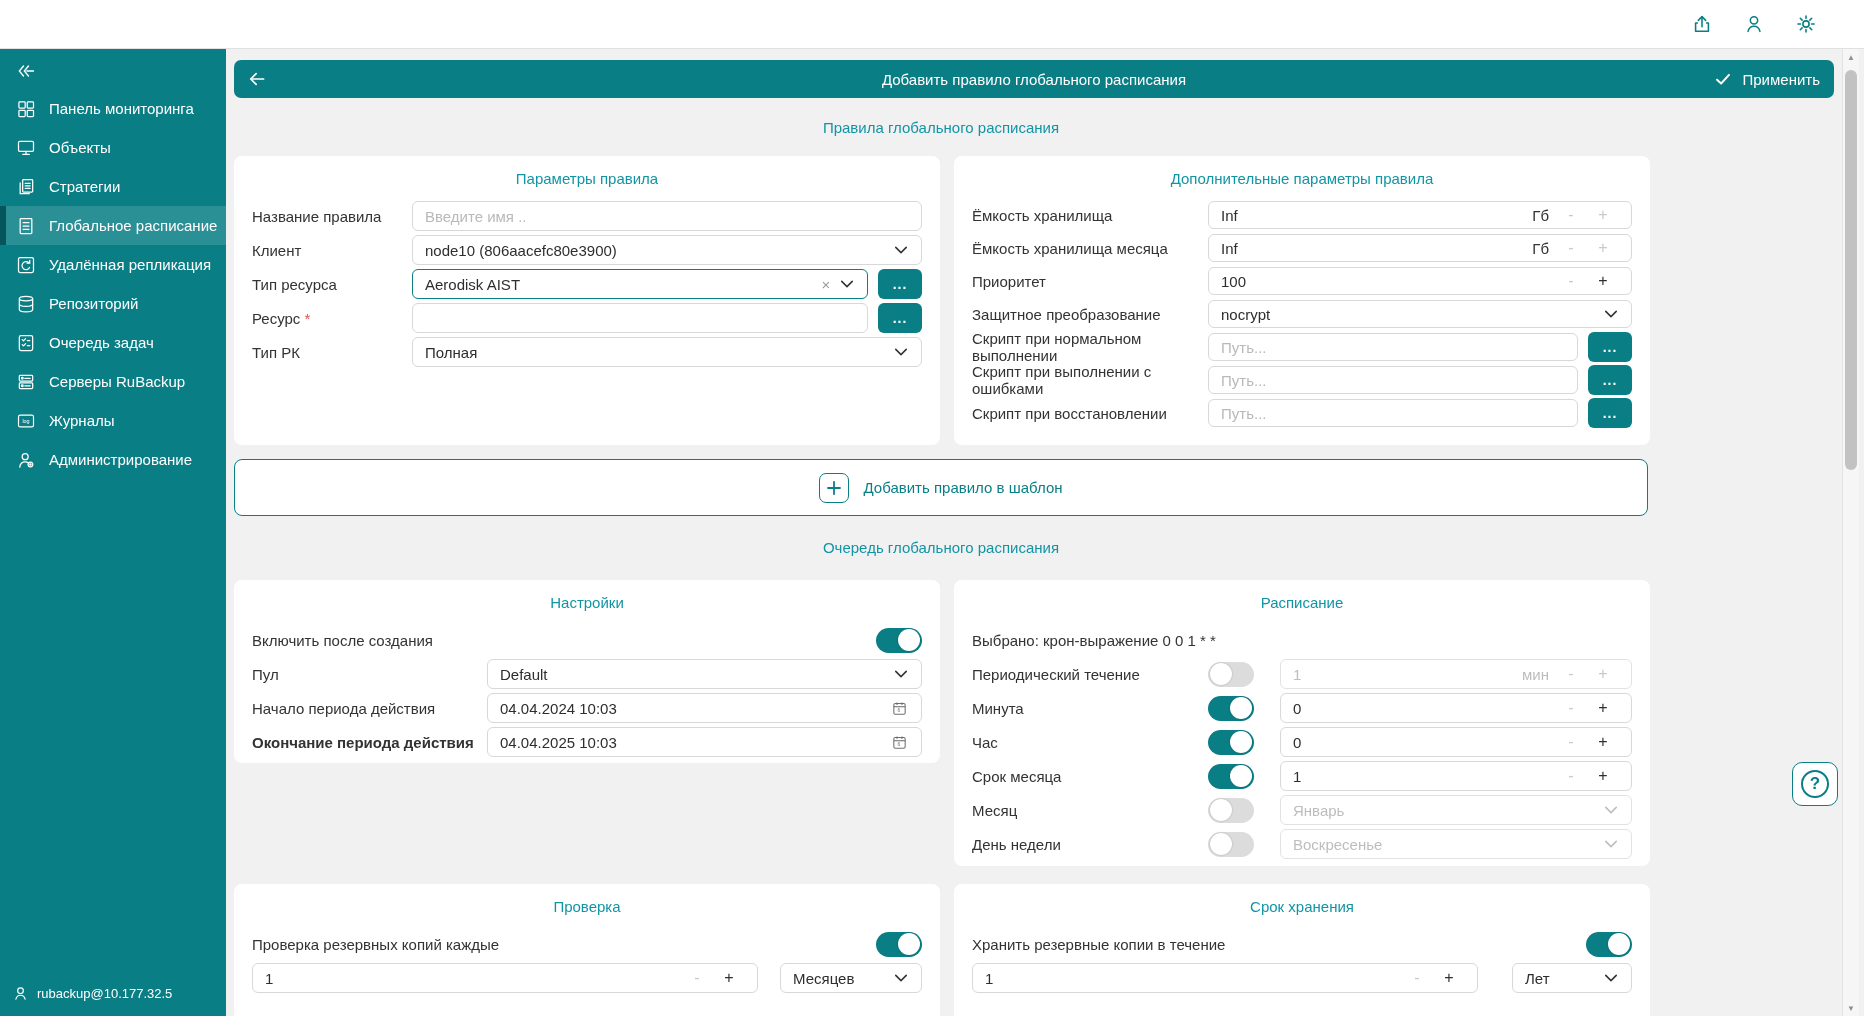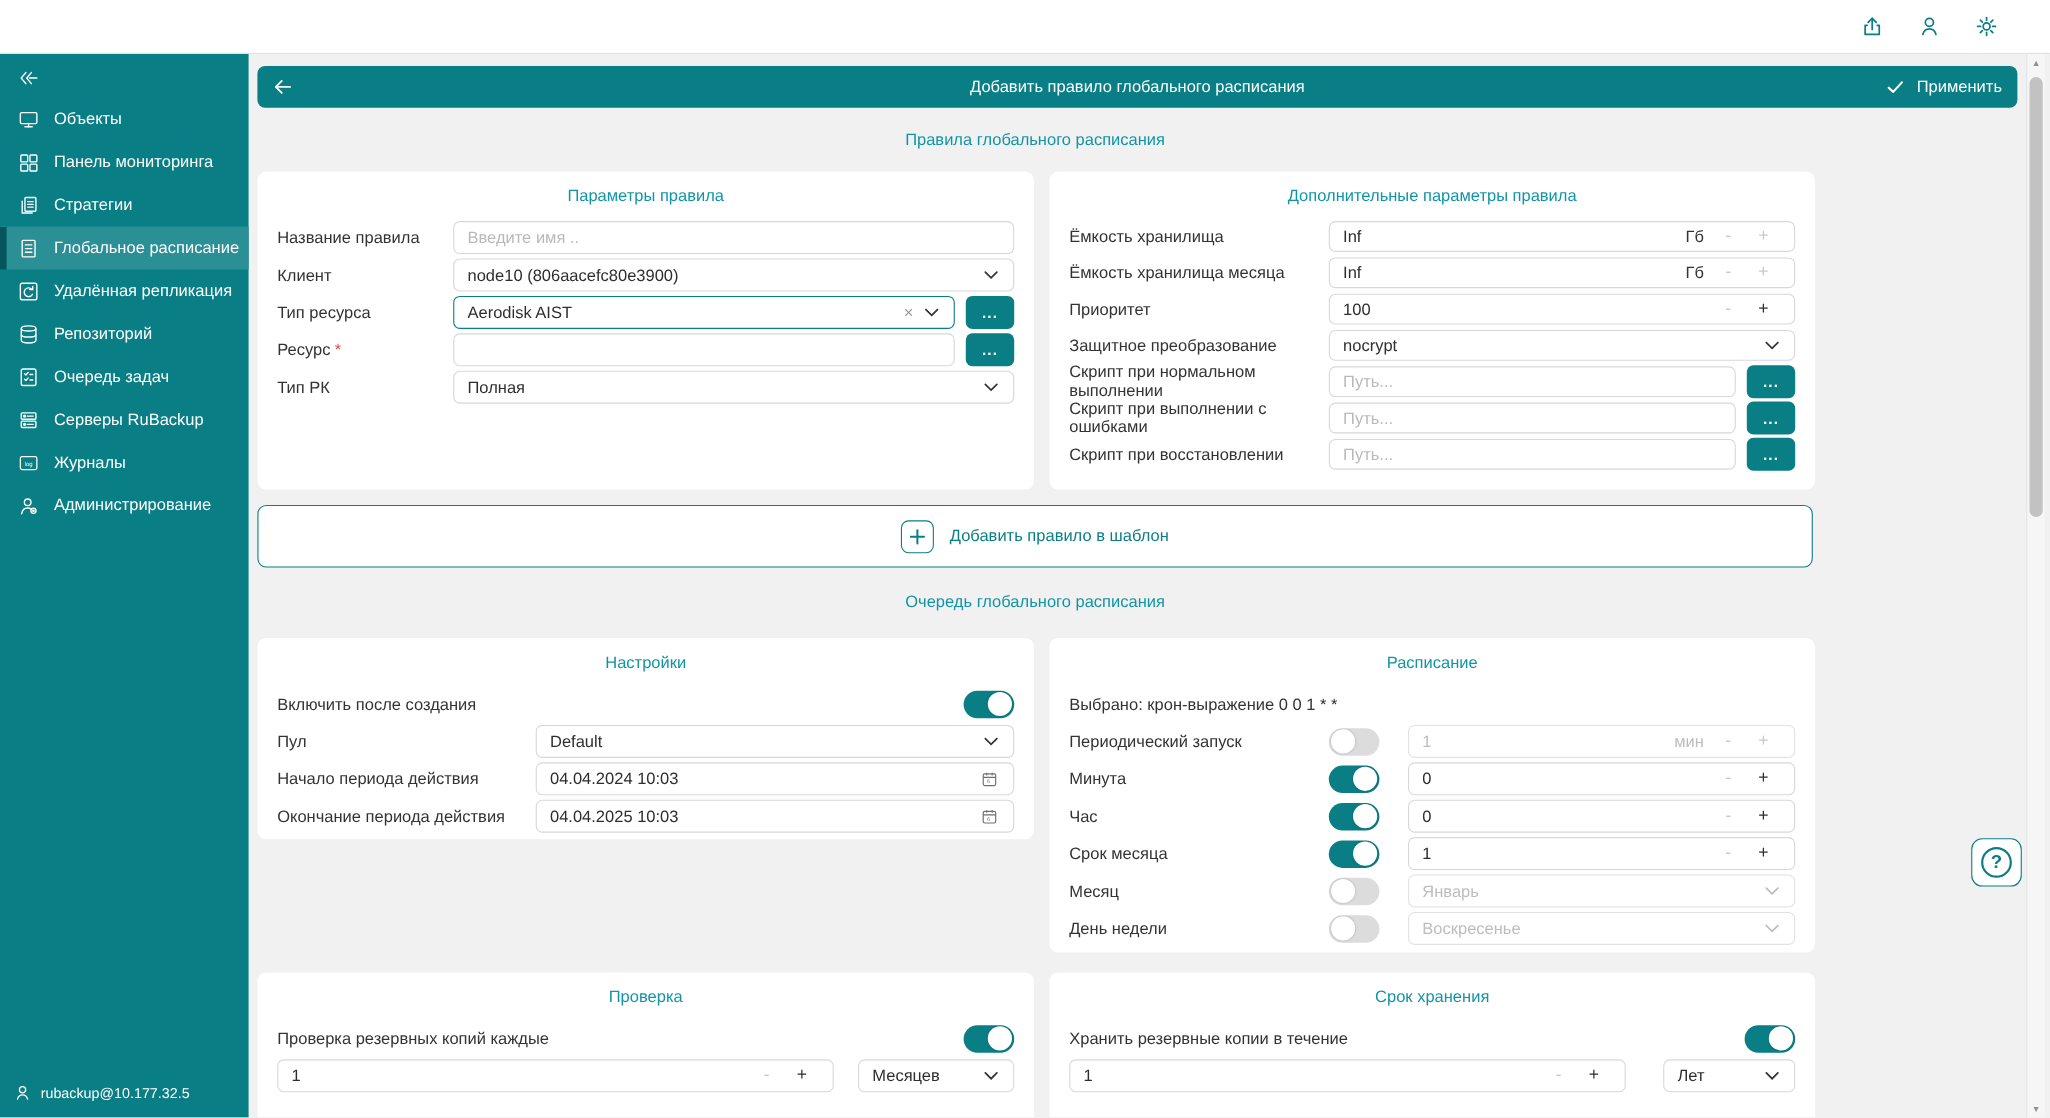--- a/index.html
+++ b/index.html
@@ -124,39 +124,39 @@
   <div id="collapse">
     <svg width="20" height="18" viewBox="0 0 24 20" fill="none" stroke="#ffffff" stroke-width="1.6" stroke-linecap="round">
       <polyline points="9,4 4,10 9,16"></polyline>
         <polyline points="15,4 10,10 15,16"></polyline>
         <line x1="13" y1="10" x2="21" y2="10"></line>
     </svg>
   </div>
 
   <div class="side-item">
     <span class="sicon">
-      <svg width="20" height="20" viewBox="0 0 24 24" fill="none" stroke="#fff" stroke-width="1.5" stroke-linecap="round">
-        <rect x="3" y="4" width="18" height="12" rx="1.5"></rect>
-          <line x1="12" y1="16" x2="12" y2="19.5"></line>
-          <line x1="8" y1="19.5" x2="16" y2="19.5"></line>
-      </svg>
-      </span>
-    <span>Объекты</span>
-  </div>
-
-  <div class="side-item">
-    <span class="sicon">
       <svg width="20" height="20" viewBox="0 0 24 24" fill="none" stroke="#fff" stroke-width="1.5">
         <rect x="3.5" y="3.5" width="7.5" height="7.5" rx="1"></rect>
           <rect x="13.5" y="3.5" width="7.5" height="7.5" rx="1"></rect>
         <rect x="3.5" y="13.5" width="7.5" height="7.5" rx="1"></rect>
           <rect x="13.5" y="13.5" width="7.5" height="7.5" rx="1"></rect>
       </svg>
       </span>
     <span>Панель мониторинга</span>
+  </div>
+
+  <div class="side-item">
+    <span class="sicon">
+      <svg width="20" height="20" viewBox="0 0 24 24" fill="none" stroke="#fff" stroke-width="1.5" stroke-linecap="round">
+        <rect x="3" y="4" width="18" height="12" rx="1.5"></rect>
+          <line x1="12" y1="16" x2="12" y2="19.5"></line>
+          <line x1="8" y1="19.5" x2="16" y2="19.5"></line>
+      </svg>
+      </span>
+    <span>Объекты</span>
   </div>
 
   <div class="side-item">
     <span class="sicon">
       <svg width="20" height="20" viewBox="0 0 24 24" fill="none" stroke="#fff" stroke-width="1.5" stroke-linecap="round">
         <rect x="8" y="3" width="12" height="15" rx="1"></rect>
           <path d="M5 7 v13 h11"></path>
           <line x1="11" y1="7.5" x2="17" y2="7.5"></line>
           <line x1="11" y1="10.5" x2="17" y2="10.5"></line>
           <line x1="11" y1="13.5" x2="17" y2="13.5"></line>
@@ -447,21 +447,21 @@
               <line x1="4" y1="9.5" x2="20" y2="9.5"></line>
               <line x1="8.5" y1="3.5" x2="8.5" y2="7"></line>
               <line x1="15.5" y1="3.5" x2="15.5" y2="7"></line>
               <text x="9" y="17" font-size="7" fill="#6f6f6f" stroke="none" font-family="Liberation Sans,sans-serif">6</text>
             </svg>
         </span>
       </div>
     </div>
 
     <div class="frow">
-      <span class="flabel" style="width:235px;">Окончание периода действия</span>
+      <span class="flabel" style="width:235px;font-weight:bold;">Окончание периода действия</span>
       <div class="field">
         <span class="val">04.04.2025 10:03</span>
         <span class="chev" style="flex:0 0 20px;">
           <svg width="17" height="17" viewBox="0 0 24 24" fill="none" stroke="#6f6f6f" stroke-width="1.5">
               <rect x="4" y="5" width="16" height="15" rx="2"></rect>
               <line x1="4" y1="9.5" x2="20" y2="9.5"></line>
               <line x1="8.5" y1="3.5" x2="8.5" y2="7"></line>
               <line x1="15.5" y1="3.5" x2="15.5" y2="7"></line>
               <text x="9" y="17" font-size="7" fill="#6f6f6f" stroke="none" font-family="Liberation Sans,sans-serif">6</text>
             </svg>
@@ -471,21 +471,21 @@
   </div>
 
   <div class="card" style="left:728px; top:531px; width:696px; height:286px;">
     <div class="card-title">Расписание</div>
 
     <div class="frow">
       <span class="flabel">Выбрано: крон-выражение 0 0 1 * *</span>
     </div>
 
     <div class="frow">
-      <span class="flabel" style="width:236px;">Периодический запуск</span>
+      <span class="flabel" style="width:236px;">Периодический течение</span>
       <div class="toggle off">
           <div class="knob"></div>
         </div>
       <div class="field disabled" style="margin-left:26px;">
         <span class="val">1</span>
         <span class="unit">мин</span>
         <span class="step dim">-</span>
         <span class="step dim">+</span>
       </div>
     </div>

